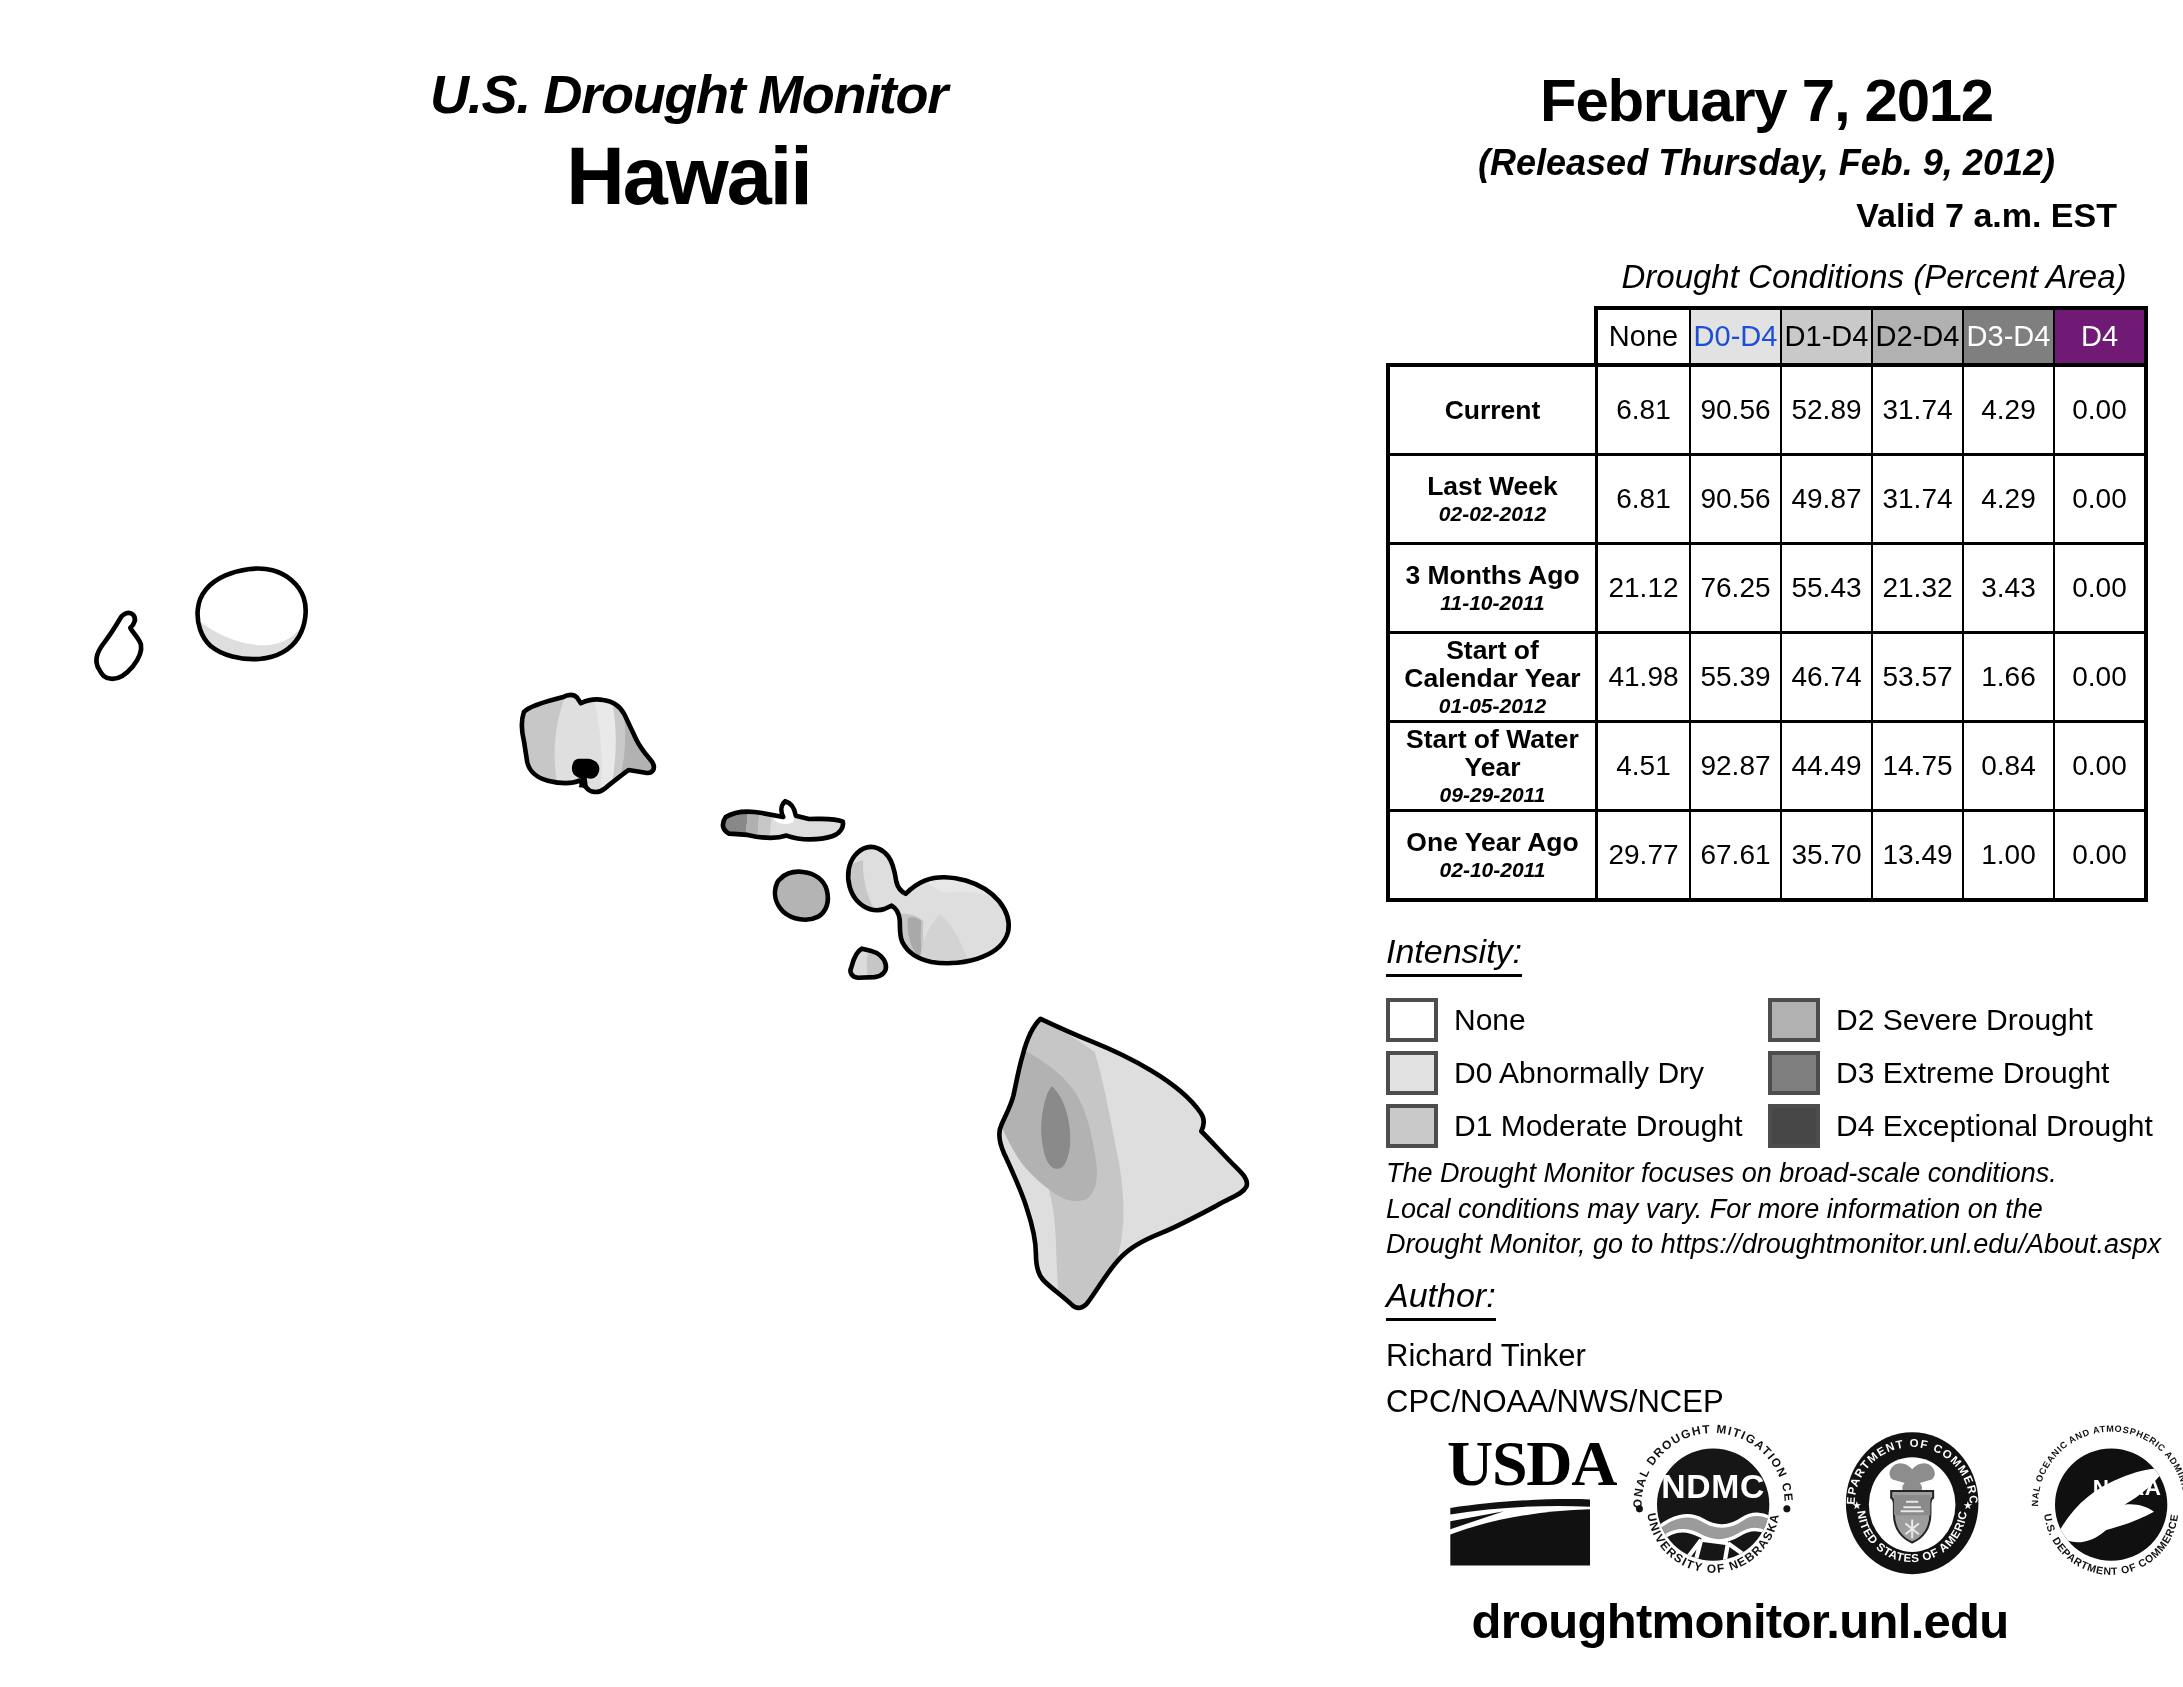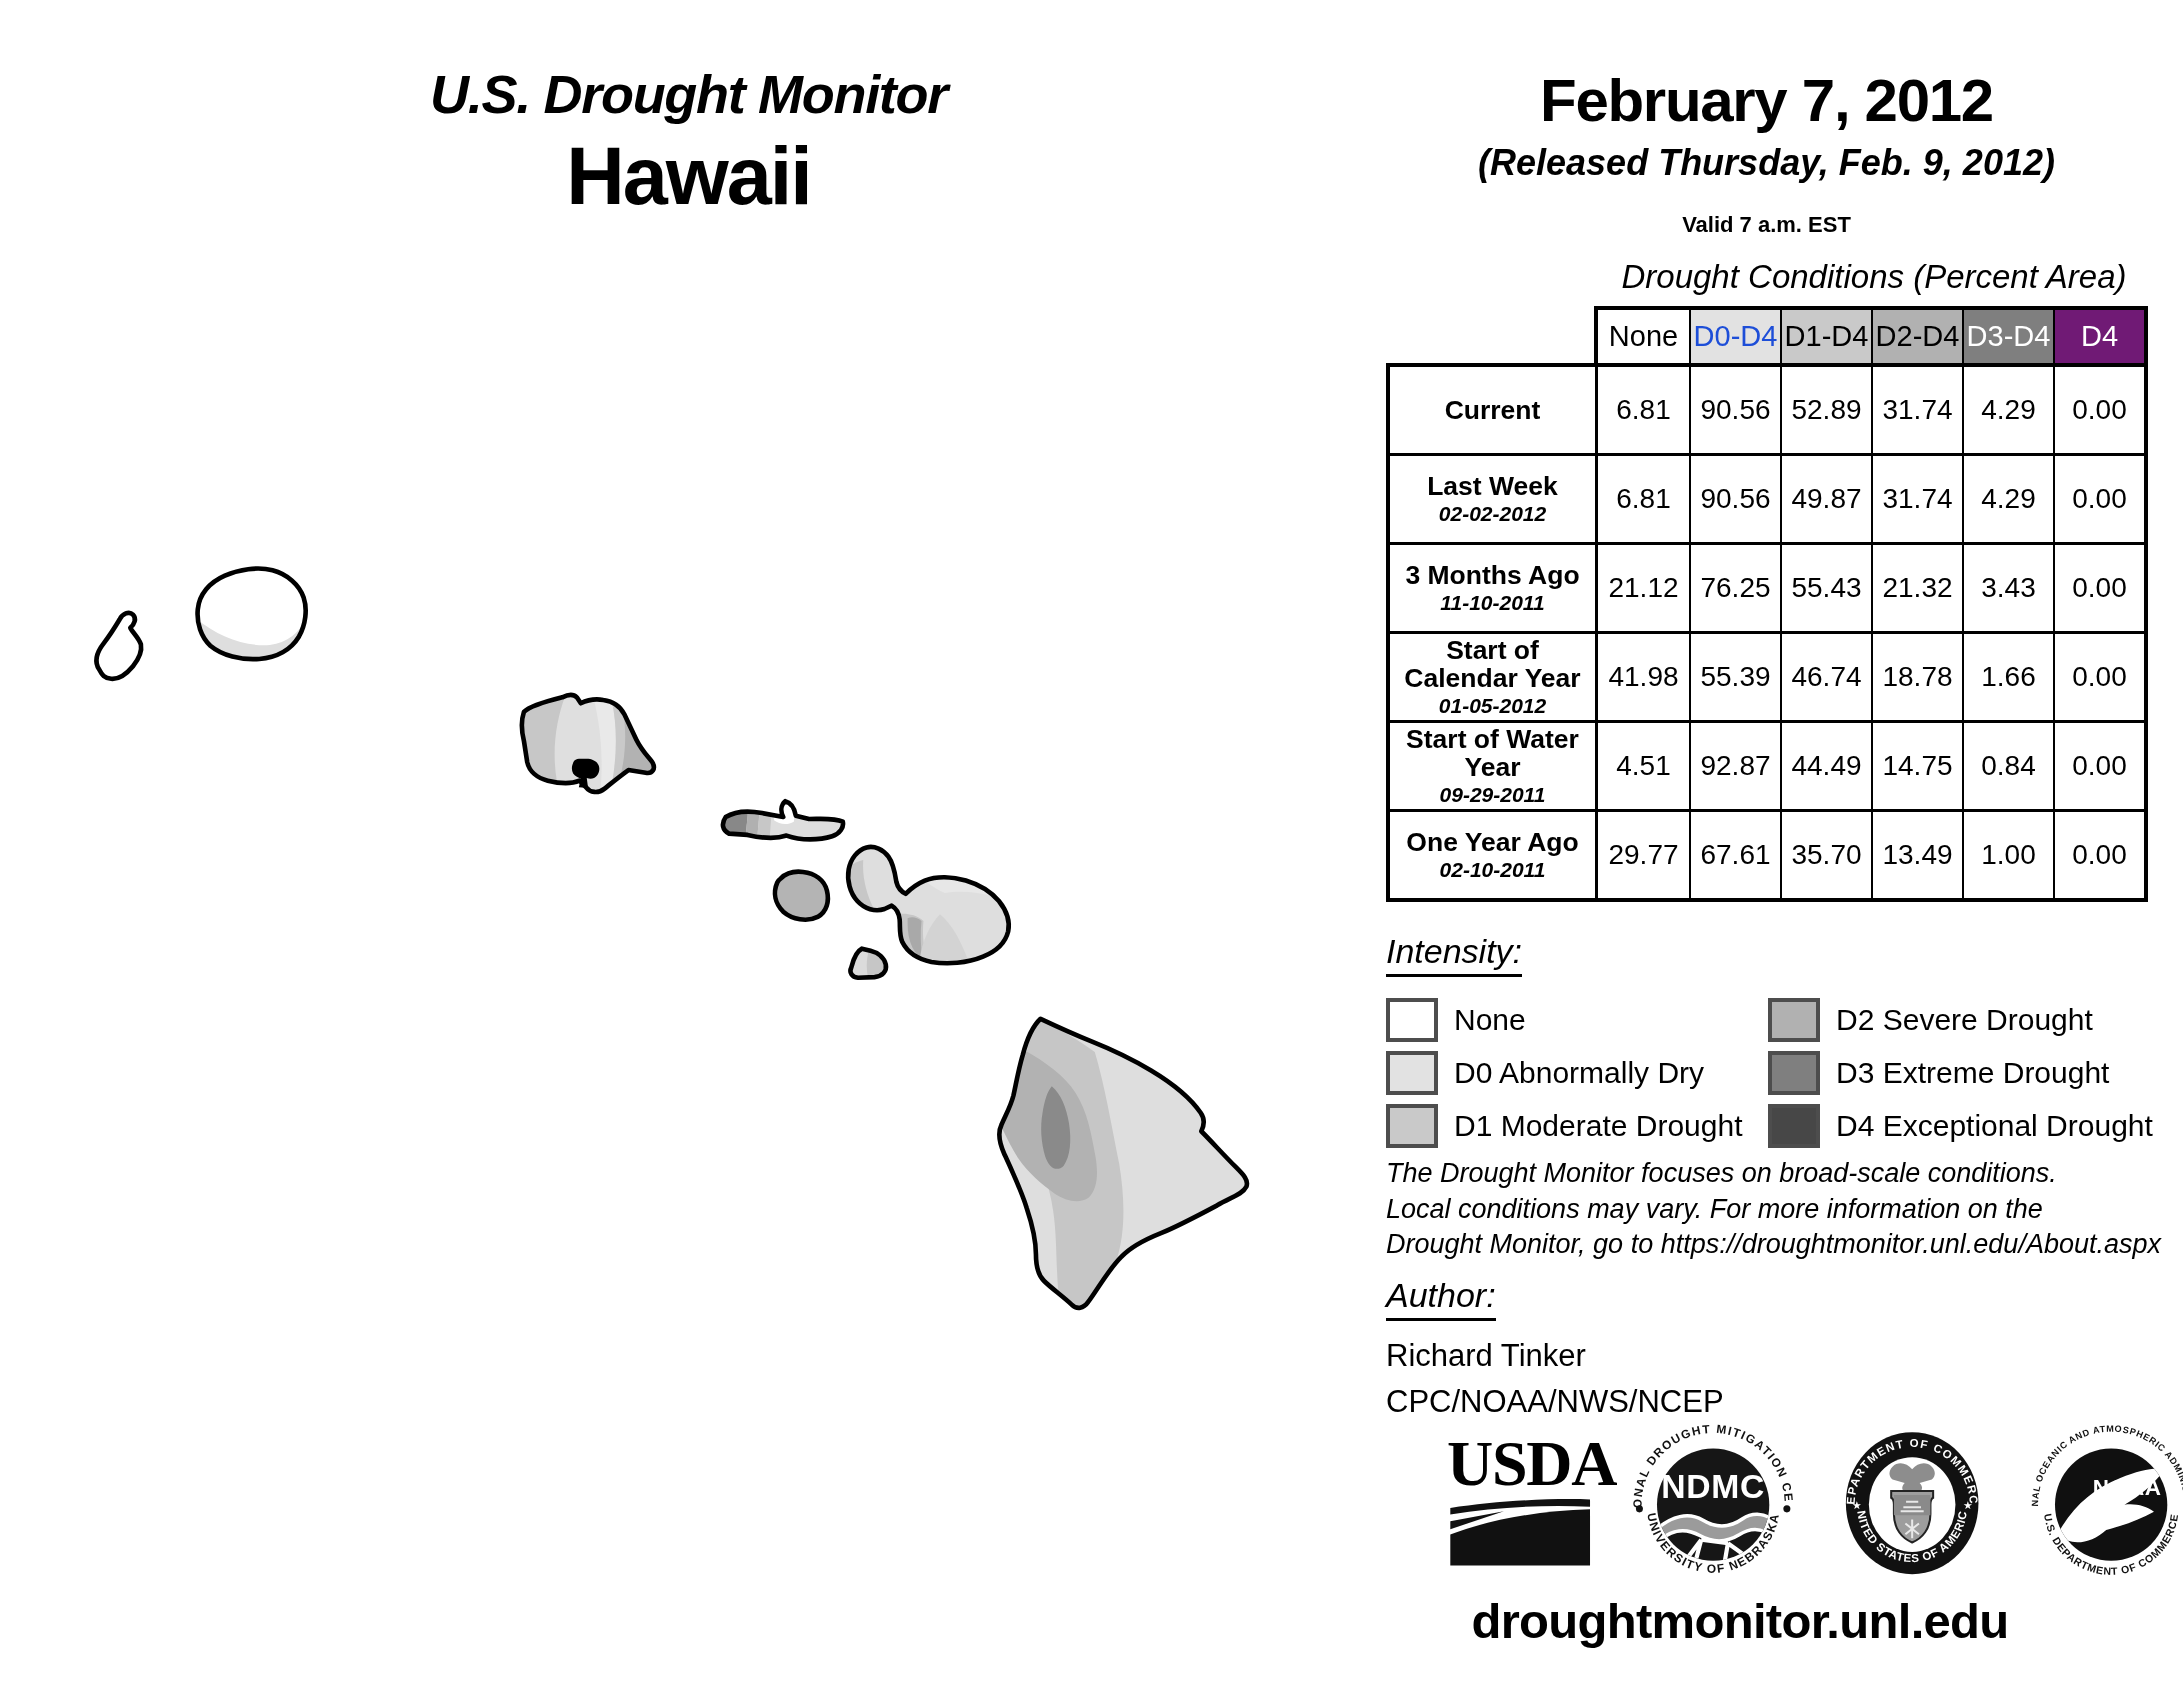--- a/index.html
+++ b/index.html
@@ -6,21 +6,21 @@
   html,body{margin:0;padding:0;background:#fff;}
   #page{position:relative;width:2183px;height:1687px;background:#ffffff;overflow:hidden;
         font-family:"Liberation Sans", sans-serif;color:#000;}
   
   .title-block{position:absolute;left:60px;top:63px;width:1257px;text-align:center;}
   .title-main{font-size:54px;font-weight:bold;font-style:italic;letter-spacing:-1.3px;}
   .title-sub{font-size:81px;font-weight:bold;letter-spacing:-2px;margin-top:5.3px;}
   .date-block{position:absolute;left:1416px;top:66px;width:701px;text-align:center;}
   .date-main{font-size:60px;font-weight:bold;letter-spacing:-1.3px;}
   .date-released{font-size:36px;font-weight:bold;font-style:italic;margin-top:6.6px;}
-  .date-valid{font-size:22px;font-weight:bold;margin-top:28px;}
+  .date-valid{font-size:34px;font-weight:bold;margin-top:12px;text-align:right;}
   
   .dm-table{position:absolute;left:1386px;top:258px;width:767px;}
   .tbl-caption{position:absolute;left:208px;top:0;width:560px;text-align:center;
                font-style:italic;font-size:33px;}
   .tbl-header{position:absolute;left:208px;top:48px;display:flex;border:4px solid #000;background:#fff;}
   .hcell{width:91px;height:53px;box-sizing:border-box;display:flex;align-items:center;
          justify-content:center;font-size:29px;border-left:2.6px solid #000;}
   .hcell:first-child{border-left:none;}
   .hc-none{background:#ffffff;color:#000;}
   .hc-d0{background:#e2e2e2;color:#1d4ed8;}
@@ -246,21 +246,21 @@
         <div class="vcell">0.00</div>
       </div>
       <div class="trow">
         <div class="lblcell">
           <div class="lbl-main">Start of Calendar Year</div>
           <div class="lbl-date">01-05-2012</div>
         </div>
         <div class="vcell">41.98</div>
         <div class="vcell">55.39</div>
         <div class="vcell">46.74</div>
-        <div class="vcell">18.78</div>
+        <div class="vcell">53.57</div>
         <div class="vcell">1.66</div>
         <div class="vcell">0.00</div>
       </div>
       <div class="trow">
         <div class="lblcell">
           <div class="lbl-main">Start of Water Year</div>
           <div class="lbl-date">09-29-2011</div>
         </div>
         <div class="vcell">4.51</div>
         <div class="vcell">92.87</div>

